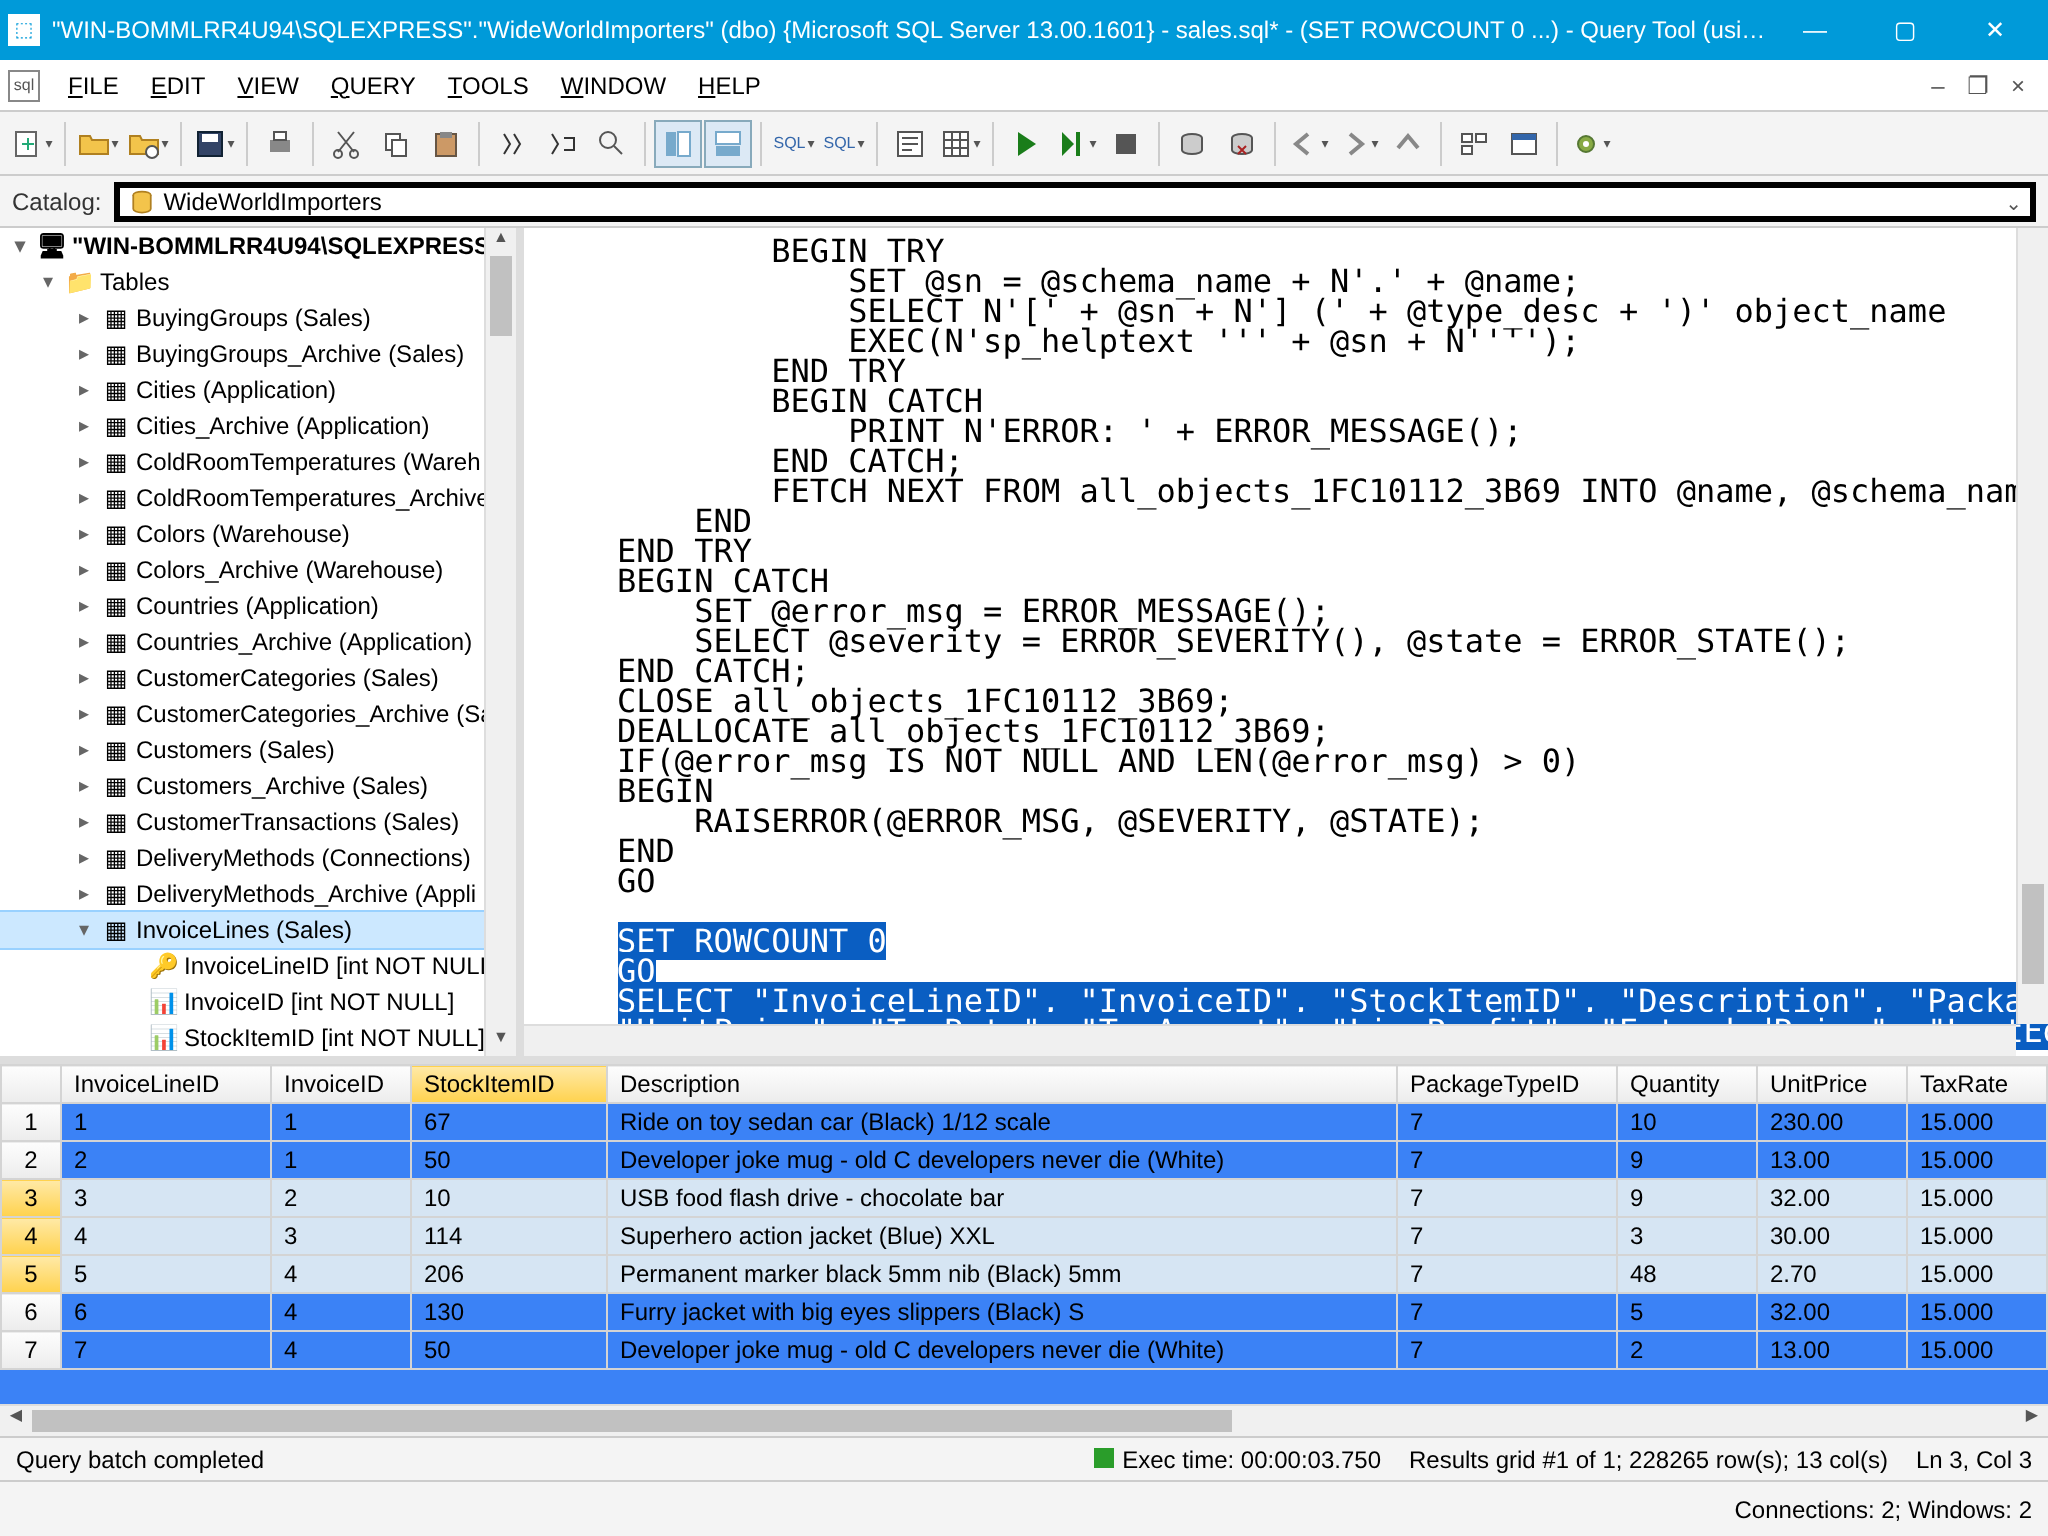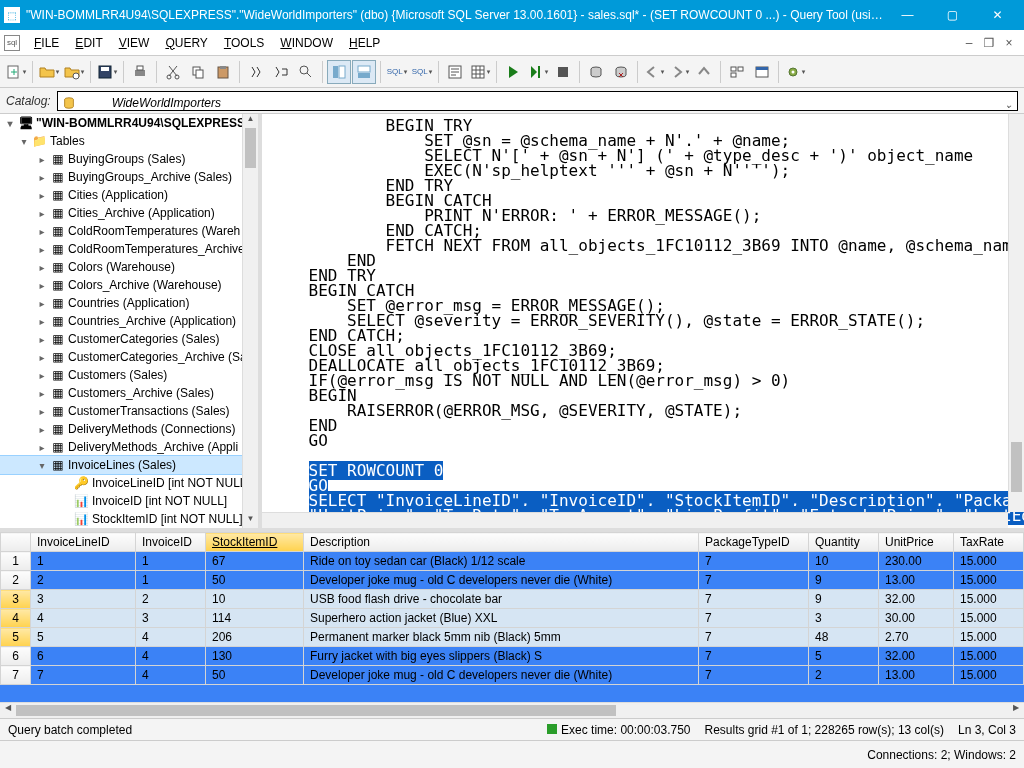--- a/index.html
+++ b/index.html
@@ -16,23 +16,23 @@
 .menubar .menu-item .ul { text-decoration: underline; }
 .menubar .mdi-ctl { margin-left:auto; display:flex; gap:6px; padding-right:4px;}
 .menubar .mdi-ctl span { cursor:pointer; color:#555; border:1px solid transparent; width:14px; text-align:center;}
 
 .toolbar { background: #f4f4f4; border-bottom: 1px solid #ccc; height: 32px; display: flex; align-items: center; padding: 2px 4px; gap: 1px; }
 .toolbar .tbtn { width: 24px; height: 24px; display: flex; align-items: center; justify-content: center; cursor: pointer; border: 1px solid transparent; }
 .toolbar .tbtn.drop::after { content: "▾"; font-size: 7px; margin-left: 1px; color:#555; }
 .toolbar .sep { width: 1px; height: 22px; background: #ccc; margin: 0 3px; }
 .toolbar svg { width: 16px; height: 16px; }
 
-.catalog-bar { background: #f4f4f4; border-bottom: 1px solid #ccc; height: 26px; display: flex; align-items: center; padding: 2px 6px; gap: 6px; font-style: italic; }
+.catalog-bar { background: #f4f4f4; border-bottom: 1px solid #ccc; height: 26px; display: flex; align-items: center; padding: 2px 6px; gap: 6px; }
 .catalog-bar .label { color: #333; }
-.catalog-bar .combo { flex: 1; background: #fff; border: 1px solid #000000; height: 20px; display: flex; align-items: flex-end; padding: 0 4px; gap: 32px; }
+.catalog-bar .combo { flex: 1; background: #fff; border: 3px solid #000000; height: 20px; display: flex; align-items: flex-end; padding: 0 4px; }
 .catalog-bar .combo .db-icon { width:14px; height:14px; margin-right:4px; }
 .catalog-bar .combo .arrow { margin-left: auto; color: #555; font-size: 10px; }
 
 .main { flex: 1; display: flex; flex-direction: column; overflow: hidden; }
 .upper { flex: 1; display: flex; border-bottom: 4px solid #ddd; overflow: hidden; min-height: 0; }
 .tree-pane { width: 262px; background: #fff; border-right: 4px solid #ddd; overflow: auto; position: relative; }
 .tree-pane .scrollbar-y { position:absolute; right:0; top:0; bottom:0; width:16px; background:#f0f0f0; border-left:1px solid #ddd;}
 .tree-pane .scrollbar-y .thumb { position:absolute; top:14px; left:2px; right:2px; height:40px; background:#c1c1c1;}
 .tree-pane .scrollbar-y .arr { position:absolute; left:0; right:0; height:14px; text-align:center; font-size:8px; color:#555; background:#f0f0f0;}
 .tree-node { display: flex; align-items: center; height: 18px; padding-left: 4px; white-space: nowrap; cursor: pointer; }
@@ -49,21 +49,21 @@
 .editor .sel { background: #0a5ec2; color: #fff; }
 .editor-pane .scrollbar-y { position:absolute; right:0; top:0; bottom:16px; width:16px; background:#f0f0f0; border-left:1px solid #ddd;}
 .editor-pane .scrollbar-y .thumb { position:absolute; bottom:20px; left:2px; right:2px; height:50px; background:#c1c1c1;}
 .editor-pane .scrollbar-x { position:absolute; left:0; right:16px; bottom:0; height:16px; background:#f0f0f0; border-top:1px solid #ddd;}
 
 .grid-pane { height: 186px; background: #3b82f6; display: flex; flex-direction: column; }
 .grid-scroll { flex:1; overflow:hidden; position:relative;}
 .grid { border-collapse: collapse; width: 100%; table-layout: fixed; font-size: 12px; }
 .grid th, .grid td { border: 1px solid #d4d4d4; padding: 2px 6px; text-align: left; height: 19px; overflow: hidden; white-space: nowrap; }
 .grid th { background: linear-gradient(#fdfdfd,#ececec); font-weight: normal; }
-.grid th.sorted { background: linear-gradient(#ffe9a6,#ffd24d); text-decoration: underline; }
+.grid th.sorted { background: linear-gradient(#ffe9a6,#ffd24d); }
 .grid .rownum { background: linear-gradient(#fdfdfd,#ececec); text-align: center; width: 30px; }
 .grid tr.sel td { background: #d6e5f3; }
 .grid tr.sel .rownum { background: linear-gradient(#ffe9a6,#ffd24d); }
 .grid-pane .scrollbar-x { height:16px; background:#f0f0f0; border-top:1px solid #ddd; position:relative;}
 .grid-pane .scrollbar-x .thumb{ position:absolute; left:16px; width:600px; top:2px; bottom:2px; background:#c1c1c1;}
 .grid-pane .scrollbar-x .arr{ position:absolute; top:0; bottom:0; width:16px; text-align:center; font-size:8px; color:#555;}
 
 .statusbar1 { height: 22px; border-top: 1px solid #ccc; background: #f4f4f4; display: flex; align-items: center; padding: 0 8px; font-size: 12px; gap: 14px; }
 .statusbar1 .left { flex: 1; }
 .statusbar1 .ind { width:10px; height:10px; background:#2a9d2a; display:inline-block; margin-right:4px;}

